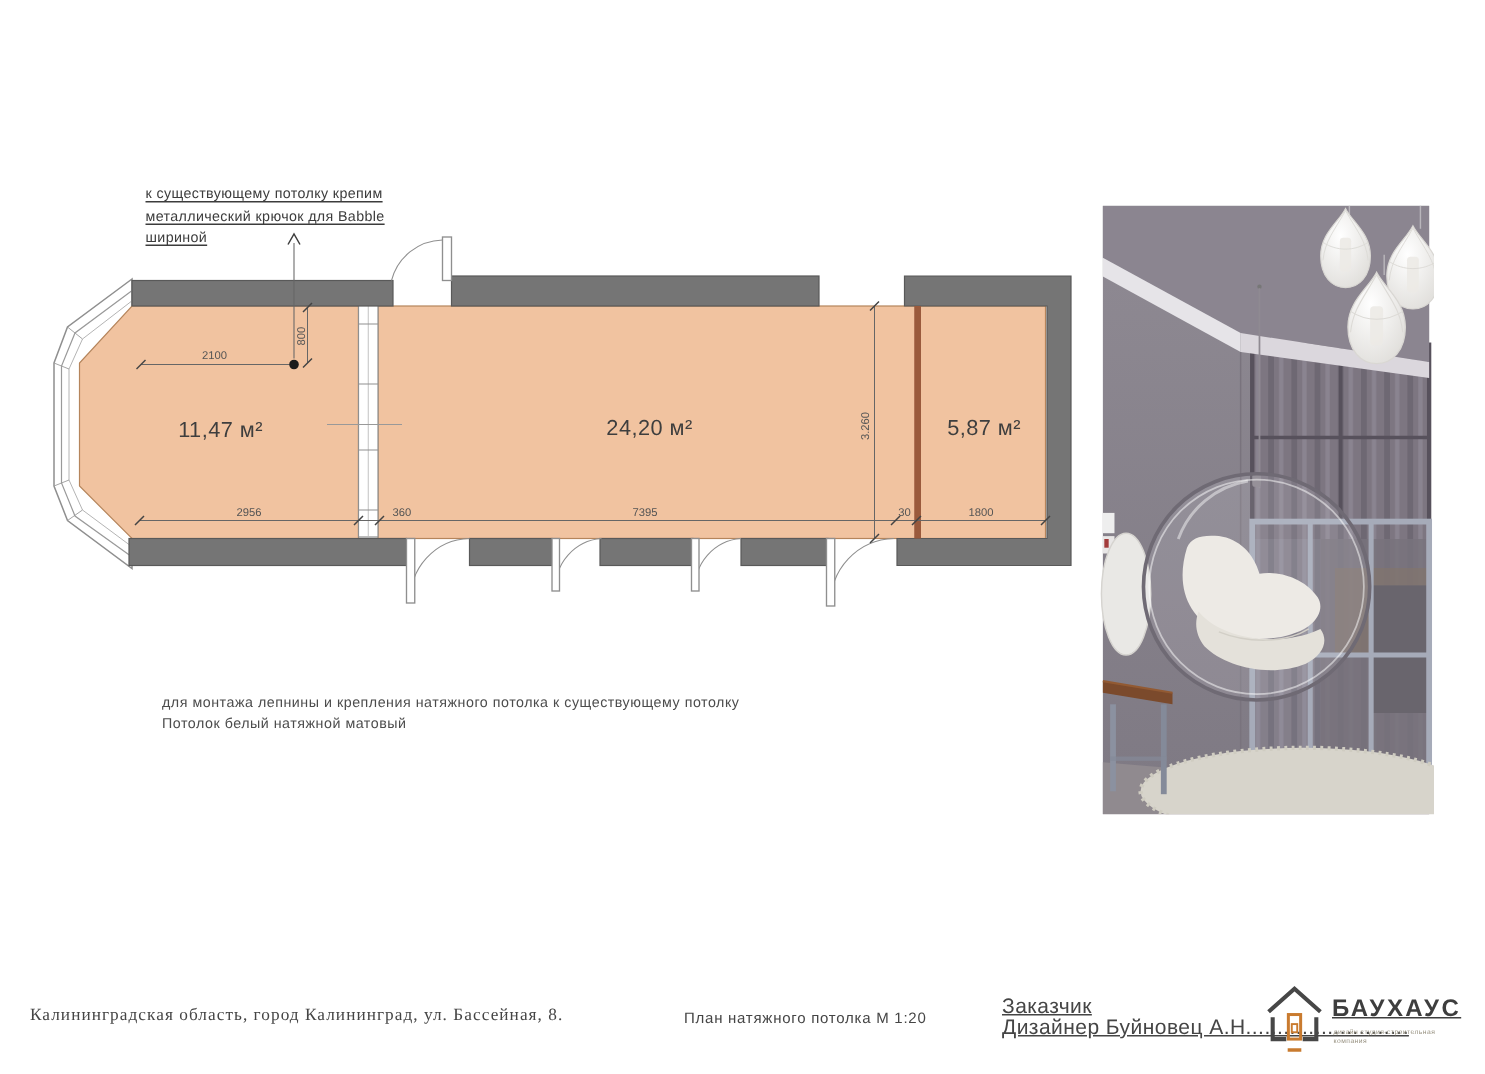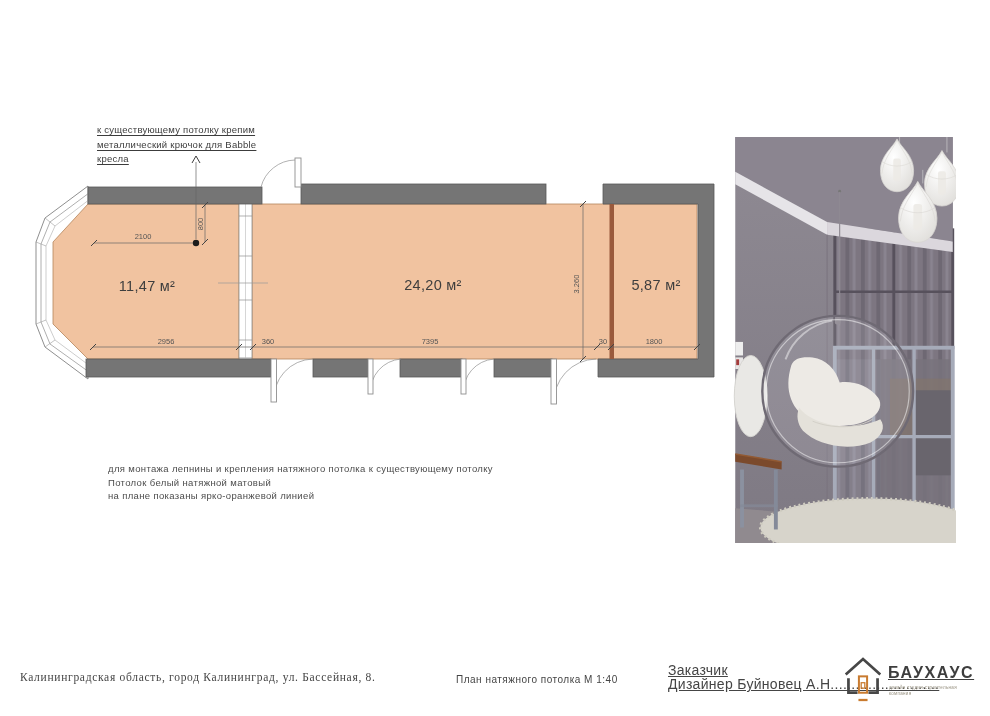--- a/index.html
+++ b/index.html
@@ -29,21 +29,21 @@
   .logo-icon{left:843px;top:653px;width:40px;height:54px;}
   .brand{left:888px;top:664px;font-size:16px;font-weight:bold;letter-spacing:1.6px;color:#3e3e3e;text-decoration:underline;}
   .brand-sub{left:889px;top:685px;font-size:4.5px;line-height:5.5px;letter-spacing:.3px;color:#96907f;}
 </style>
 </head>
 <body>
 
 <div class="abs annotation">
   <div><span class="u">к существующему потолку крепим</span></div>
   <div><span class="u">металлический крючок для Babble</span></div>
-  <div><span class="u">кресла</span></div>
+  <div><span class="u">шириной</span></div>
 </div>
 
 <svg class="abs plan-svg" viewBox="30 150 690 270" xmlns="http://www.w3.org/2000/svg">
 
   <g>
     <polygon points="88,186 45,218 36,242 36,324 45,347 88,379 88,186" fill="#ffffff" stroke="#8f8f8f" stroke-width="1"></polygon>
     <polyline points="89,193 50,222 41,244 41,322 50,344 89,372" fill="none" stroke="#9a9a9a" stroke-width="0.8"></polyline>
     <polyline points="90,199 55,226 46,246 46,320 55,340 90,366" fill="none" stroke="#ababab" stroke-width="0.6"></polyline>
     <path d="M45,218 L55,226 M36,242 L46,246 M36,324 L46,320 M45,347 L55,340" stroke="#9a9a9a" stroke-width="0.6"></path>
   </g>
@@ -127,21 +127,20 @@
   <g>
     <text class="areatxt" x="147" y="291" text-anchor="middle">11,47 м²</text>
     <text class="areatxt" x="433" y="290" text-anchor="middle">24,20 м²</text>
     <text class="areatxt" x="656" y="290" text-anchor="middle">5,87 м²</text>
   </g>
 </svg>
 
 <div class="abs notes">
   <div>для монтажа лепнины и крепления натяжного потолка к существующему потолку</div>
   <div>Потолок белый натяжной матовый</div>
-  <div>на плане показаны ярко-оранжевой линией</div>
 </div>
 
 <div class="abs photo">
   <svg width="224" height="406" viewBox="0 0 225 420" xmlns="http://www.w3.org/2000/svg">
     <defs>
       <linearGradient id="wallG" x1="0" y1="0" x2="0" y2="1">
         <stop offset="0" stop-color="#8f8a93"></stop>
           <stop offset="1" stop-color="#7e7983"></stop>
       </linearGradient>
       <pattern id="curt" width="16" height="40" patternUnits="userSpaceOnUse">
@@ -227,21 +226,21 @@
       <circle cx="106" cy="263" r="74" fill="none" stroke="rgba(255,255,255,0.5)" stroke-width="1.2"></circle>
       <path d="M52,230 A62,62 0 0 1 100,190" stroke="rgba(255,255,255,0.45)" stroke-width="2" fill="none"></path>
       <path d="M58,236 C50,262 58,284 80,294 C100,302 128,300 142,290 C150,284 152,276 148,270 C138,256 120,252 108,254 C104,240 94,230 80,228 C68,227 61,229 58,236 Z" fill="#edeae5"></path>
       <path d="M66,280 C80,298 120,306 150,292 C156,300 152,310 140,316 C115,326 84,318 70,304 C64,296 63,288 66,280 Z" fill="#e4e1da"></path>
       <path d="M80,294 C100,302 126,302 142,292" stroke="#d2cfc7" stroke-width="1" fill="none"></path>
     </g>
   </svg>
 </div>
 
 <div class="abs addr">Калининградская область, город Калининград, ул. Бассейная, 8.</div>
-<div class="abs dtitle">План натяжного потолка М 1:40</div>
+<div class="abs dtitle">План натяжного потолка М 1:20</div>
 <div class="abs client">
   <div>Заказчик</div>
   <div>Дизайнер Буйновец А.Н..........................</div>
 </div>
 
 <svg class="abs logo-icon" viewBox="0 0 44 56" xmlns="http://www.w3.org/2000/svg">
   <path d="M3,22 L22,5 L41,22" fill="none" stroke="#474747" stroke-width="3"></path>
   <path d="M6,26 V42 H16" fill="none" stroke="#474747" stroke-width="3"></path>
   <path d="M38,26 V42 H28" fill="none" stroke="#474747" stroke-width="3"></path>
   <rect x="17.5" y="24" width="9" height="18" fill="none" stroke="#c97b2f" stroke-width="2.2"></rect>

